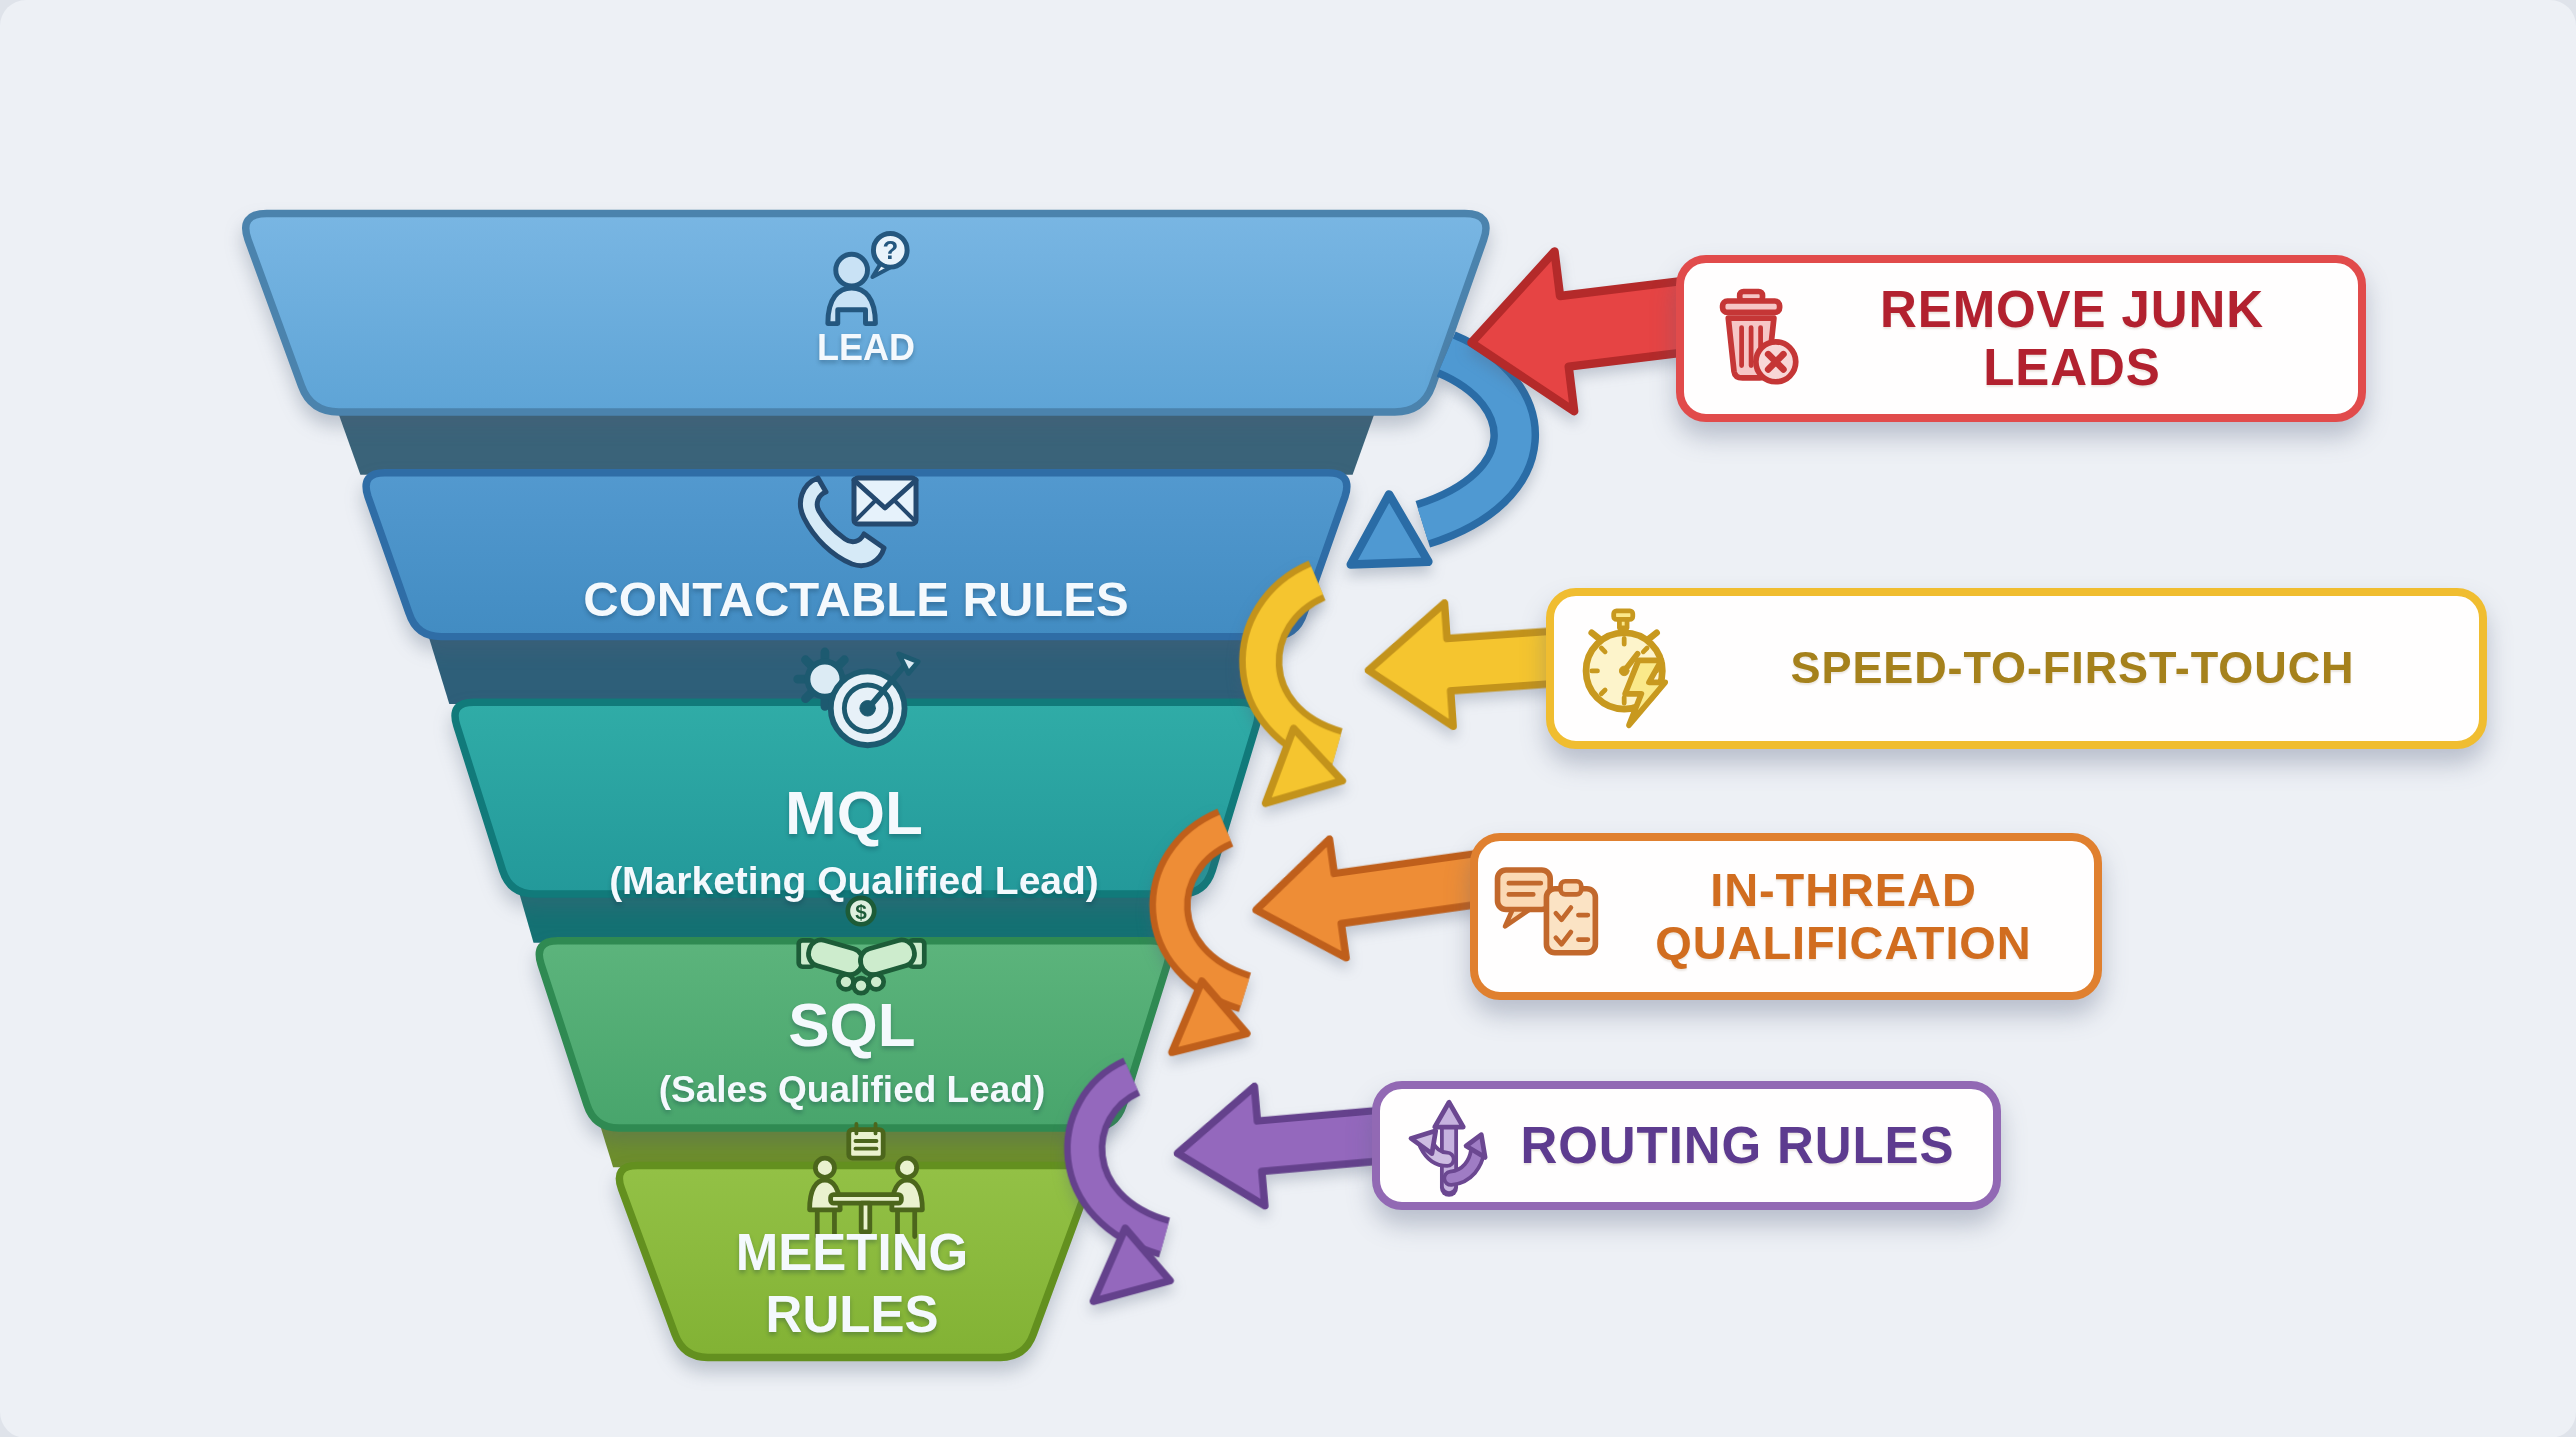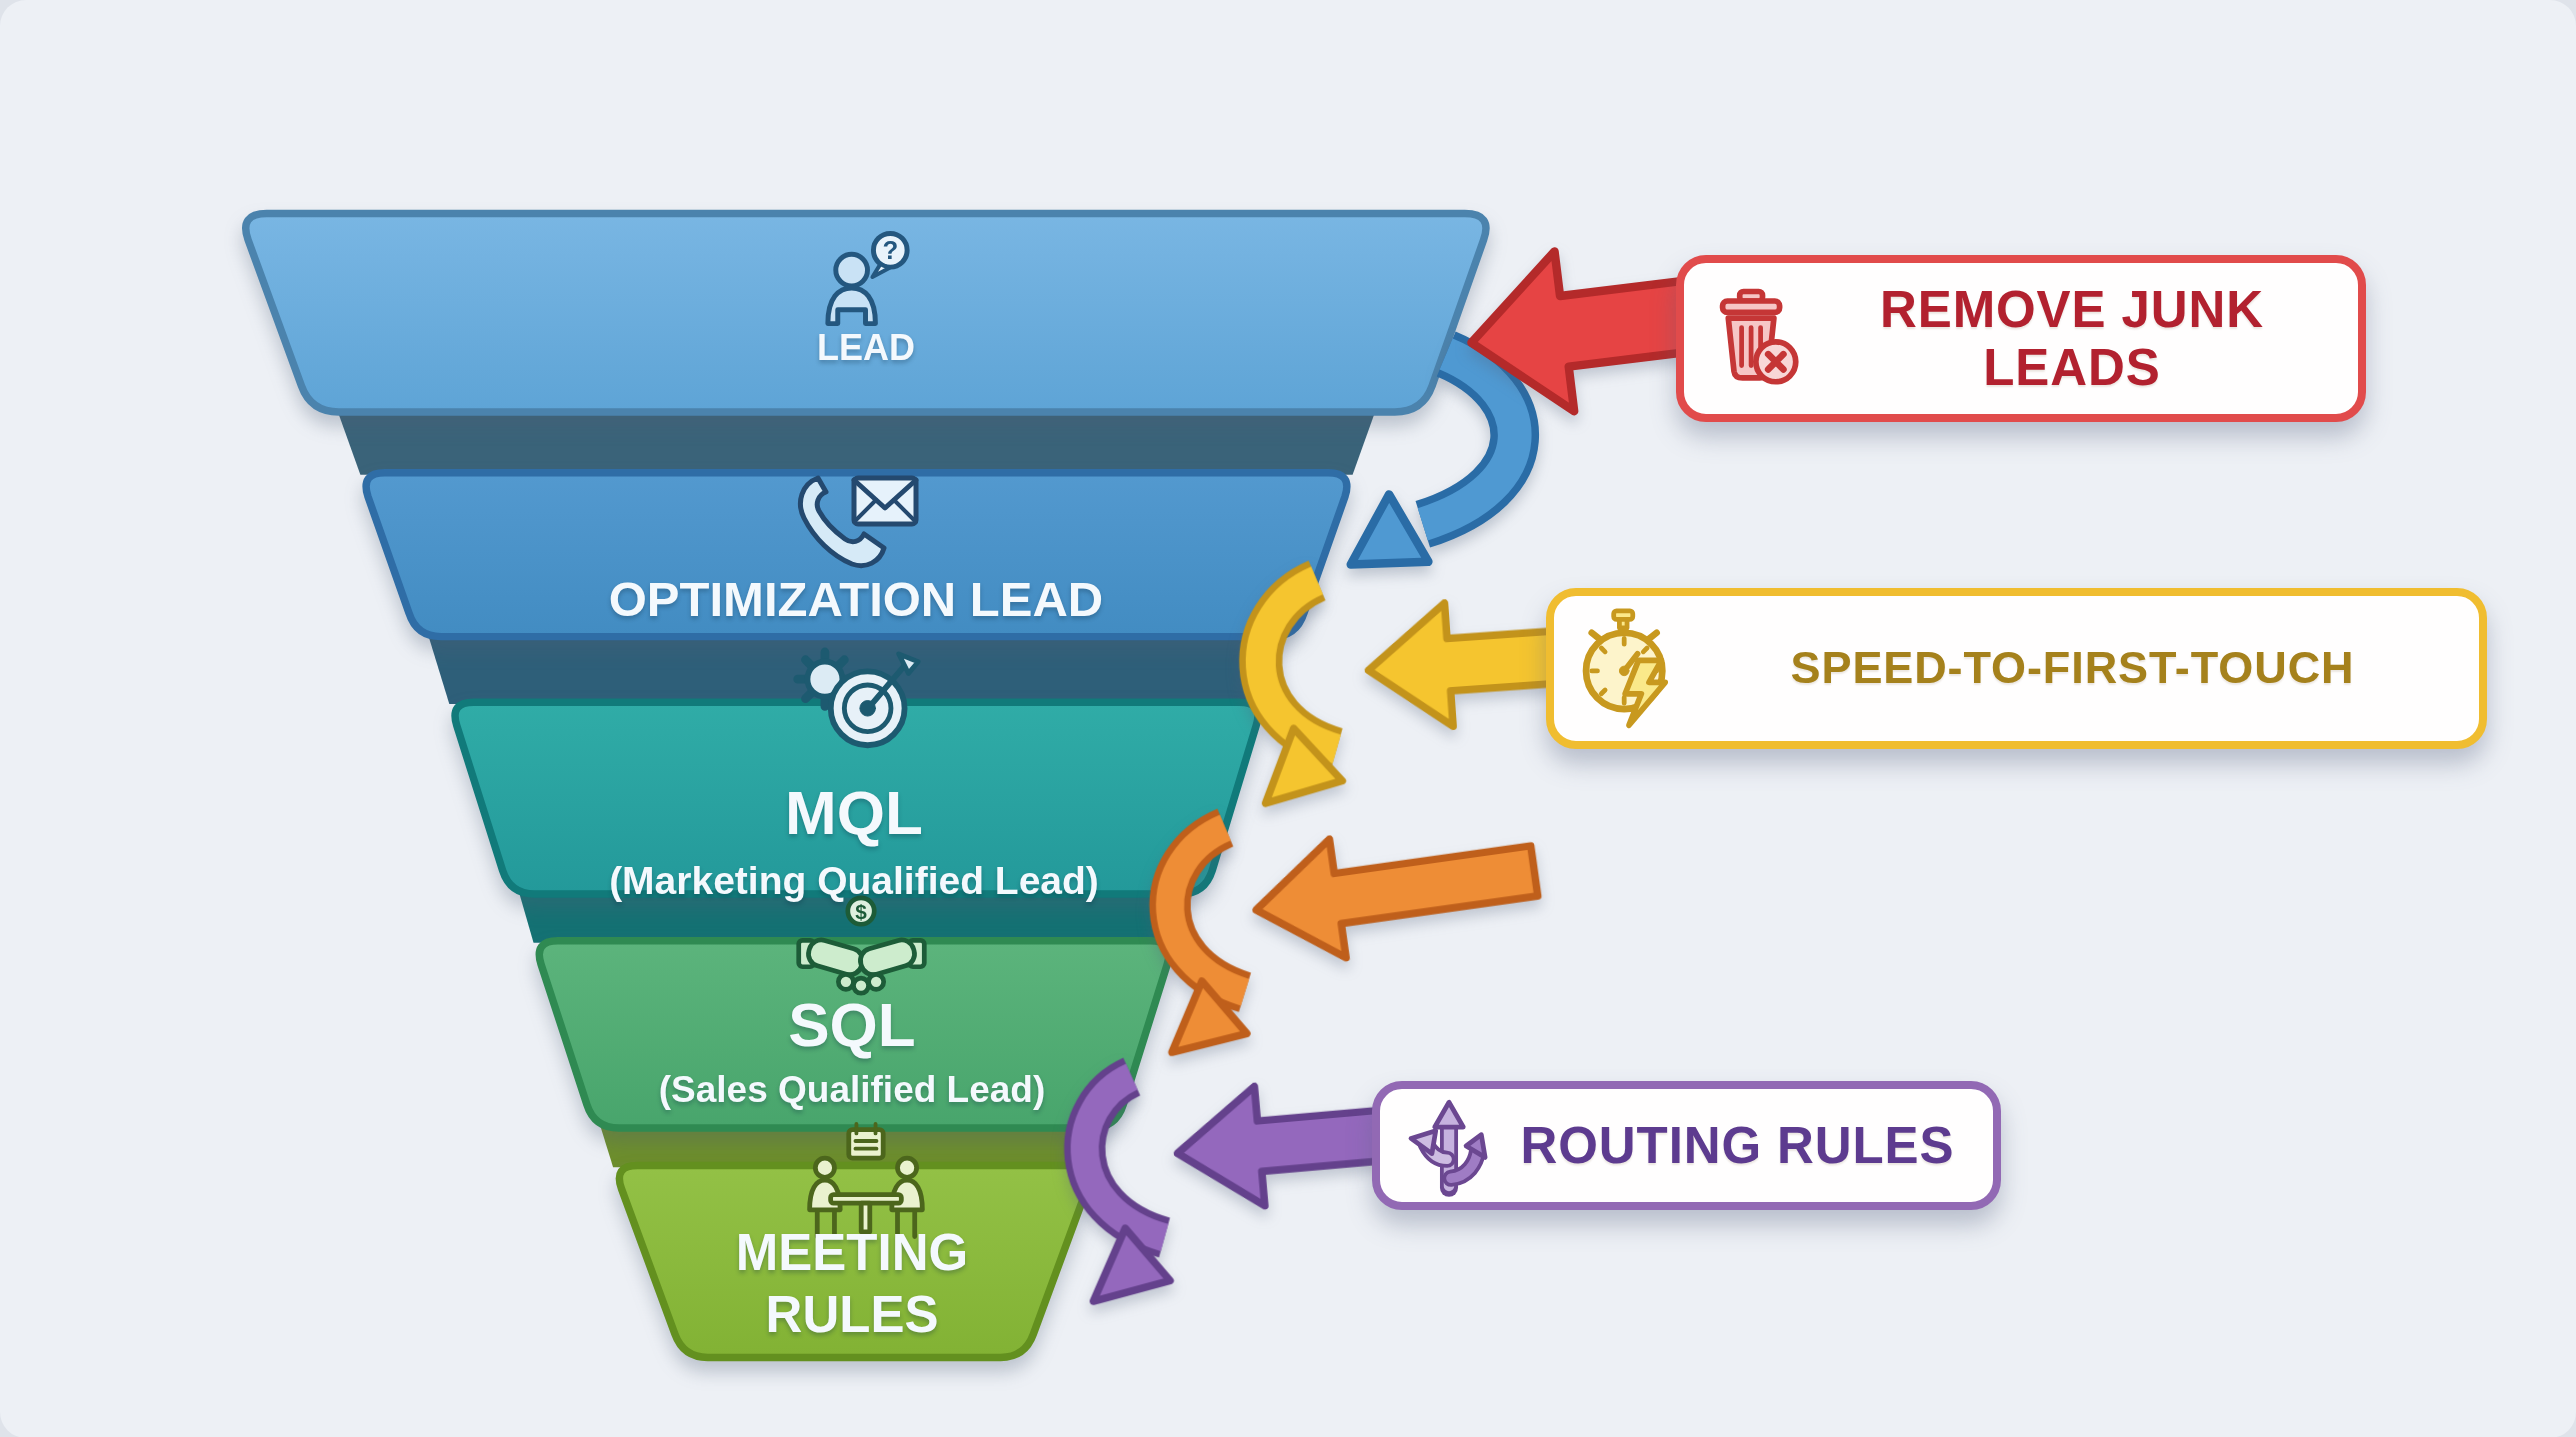--- a/index.html
+++ b/index.html
@@ -190,20 +190,33 @@
         <circle cx="61" cy="67" r="40" fill="#fdf4cb" stroke-width="7"></circle>
         <path d="M61,33 V39 M61,95 V101 M27,67 H33 M89,67 H95 M37,43 L41,47 M85,43 L81,47 M37,91 L41,87" fill="none" stroke-width="5"></path>
         <line x1="61" y1="67" x2="75" y2="49" stroke-width="6"></line>
         <circle cx="61" cy="67" r="5" fill="#c8991f"></circle>
         <polygon points="76,56 100,56 87,79 104,79 66,124 79,91 62,91" fill="#fae98a" stroke-width="6"></polygon>
       </g>
     </svg>
     <div class="label">SPEED-TO-FIRST-TOUCH</div>
   </div>
 
+  <div class="callout callout-orange">
+    <svg width="127" height="114" viewBox="0 0 135 120">
+      <g stroke="#c2682c" stroke-linejoin="round" stroke-linecap="round">
+        <rect x="8" y="10" width="56" height="42" rx="9" fill="#fbd9b4" stroke-width="6"></rect>
+        <path d="M24,52 L16,70 L42,52 Z" fill="#fbd9b4" stroke-width="5"></path>
+        <path d="M20,24 H54 M20,36 H46" fill="none" stroke-width="5"></path>
+        <rect x="60" y="30" width="52" height="68" rx="9" fill="#fbe3c4" stroke-width="6"></rect>
+        <rect x="75" y="22" width="22" height="14" rx="5" fill="#fbd9b4" stroke-width="5"></rect>
+        <path d="M70,56 L76,63 L86,50 M94,58 H104 M70,82 L76,89 L86,76 M94,84 H104" fill="none" stroke-width="5"></path>
+      </g>
+    </svg>
+    <div class="label">IN-THREAD QUALIFICATION</div>
+  </div>
 
   <div class="callout callout-purple">
     <svg width="114" height="118" viewBox="0 0 120 124">
       <g stroke-linejoin="round" stroke-linecap="round">
         <line x1="60" y1="106" x2="60" y2="36" stroke="#6b4791" stroke-width="19"></line>
         <line x1="60" y1="104" x2="60" y2="38" stroke="#c6b2df" stroke-width="11"></line>
         <polygon points="60,16 45,42 75,42" fill="#c6b2df" stroke="#6b4791" stroke-width="5"></polygon>
         <path d="M58,76 C46,76 40,68 36,60" fill="none" stroke="#6b4791" stroke-width="18"></path>
         <path d="M58,76 C46,76 40,68 36,60" fill="none" stroke="#cdbce2" stroke-width="10"></path>
         <polygon points="20,54 46,46 42,70" fill="#cdbce2" stroke="#6b4791" stroke-width="5"></polygon>
@@ -212,21 +225,21 @@
         <polygon points="94,50 78,62 98,74" fill="#9f7cc4" stroke="#6b4791" stroke-width="5"></polygon>
       </g>
     </svg>
     <div class="label">ROUTING RULES</div>
   </div>
 
   <div class="stage-label lbl-lead">
     <span class="main">LEAD</span>
   </div>
   <div class="stage-label lbl-contact">
-    <span class="main">OPTIMIZATION LEAD</span>
+    <span class="main">CONTACTABLE RULES</span>
   </div>
   <div class="stage-label lbl-mql">
     <span class="main">MQL</span>
     <span class="sub">(Marketing Qualified Lead)</span>
   </div>
   <div class="stage-label lbl-sql">
     <span class="main">SQL</span>
     <span class="sub">(Sales Qualified Lead)</span>
   </div>
   <div class="stage-label lbl-meeting">

